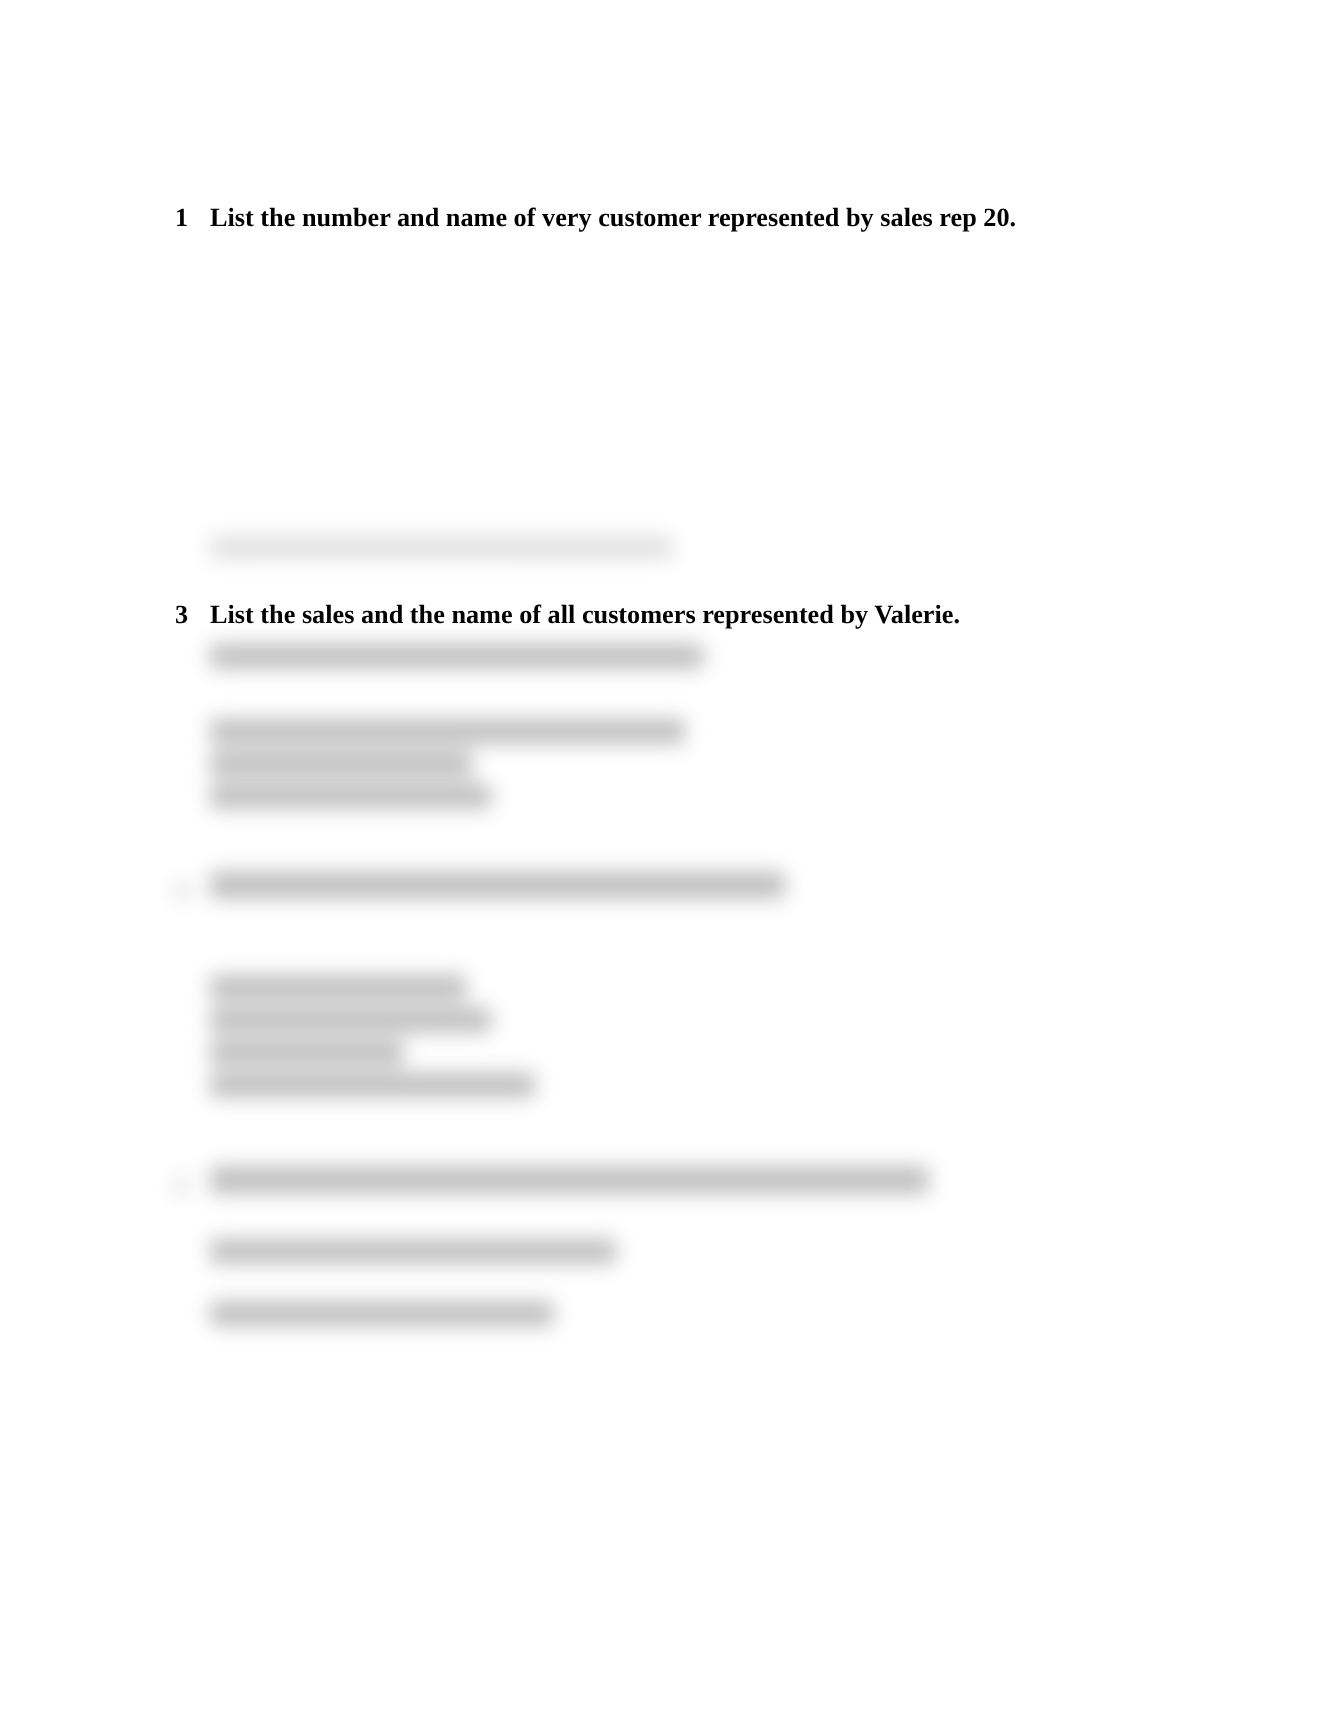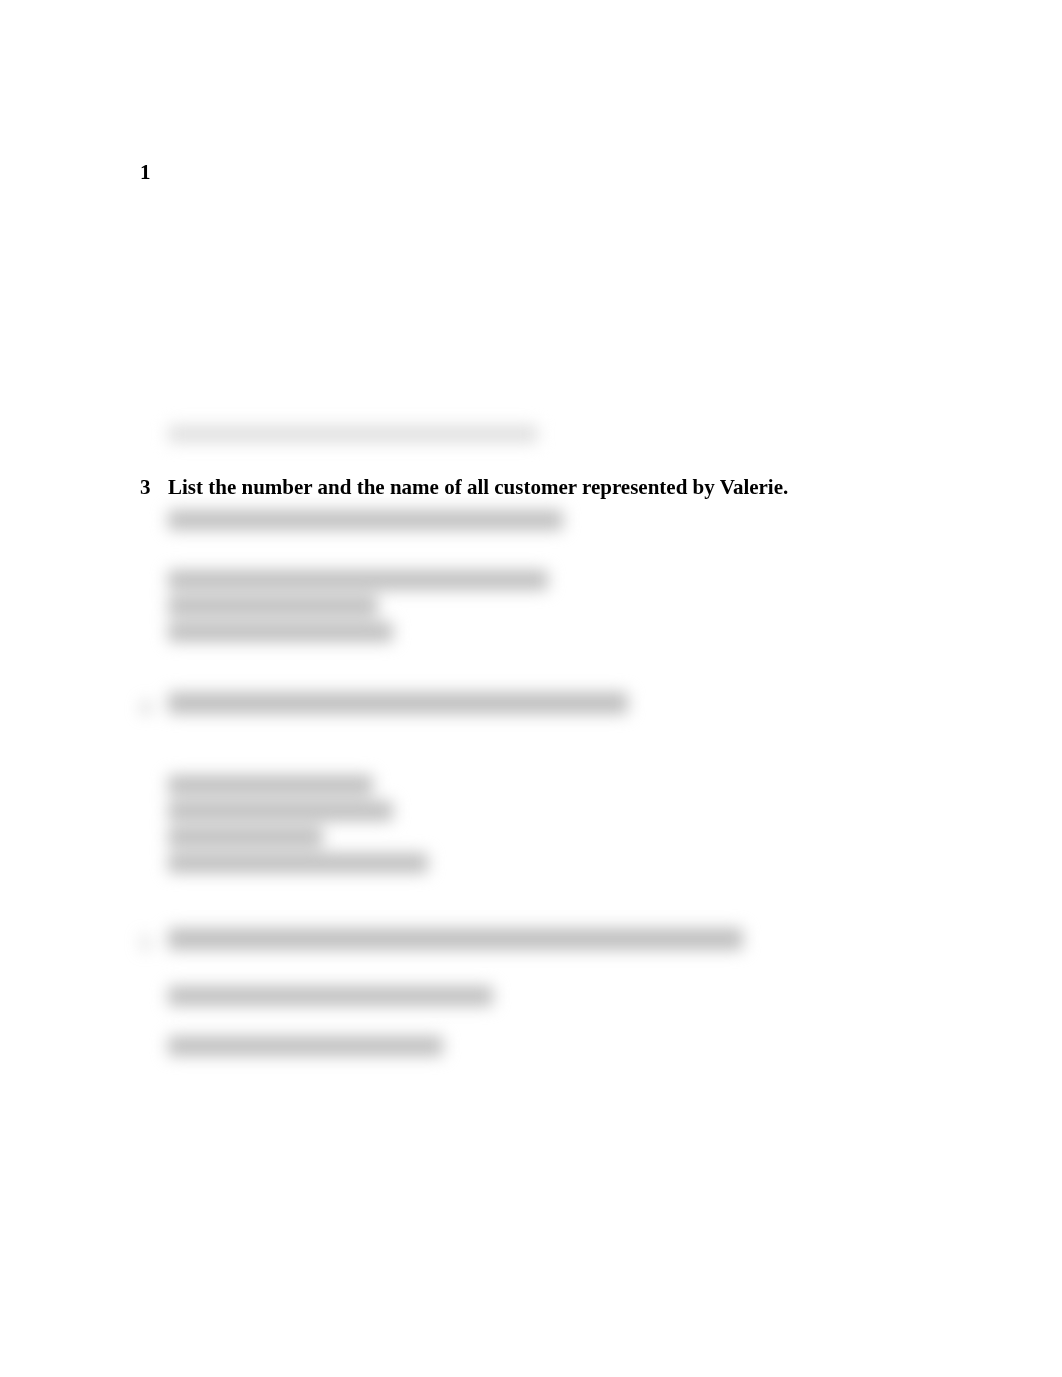--- a/index.html
+++ b/index.html
@@ -123,27 +123,28 @@
     .q5-code1 .blur-line { width: 325px; }
     .q5-code2 .blur-line { width: 275px; }
   </style>
 </head>
 <body>
 
 <div class="page">
 
   <div class="question q1">
     <div class="question-number">1</div>
+    <div class="question-text">List the number and name of very customer represented by sales rep 20.</div>
   </div>
 
   <div class="blurred-line-before-q3"></div>
 
   <div class="question q3">
     <div class="question-number">3</div>
-    <div class="question-text">List the number and the name of all customer represented by Valerie.</div>
+    <div class="question-text">List the sales and the name of all customers represented by Valerie.</div>
   </div>
 
   <div class="blurred-block q3-sub">
     <div class="blur-line"></div>
   </div>
 
   <div class="blurred-block q3-code">
     <div class="blur-line"></div>
     <div class="blur-line"></div>
     <div class="blur-line"></div>

